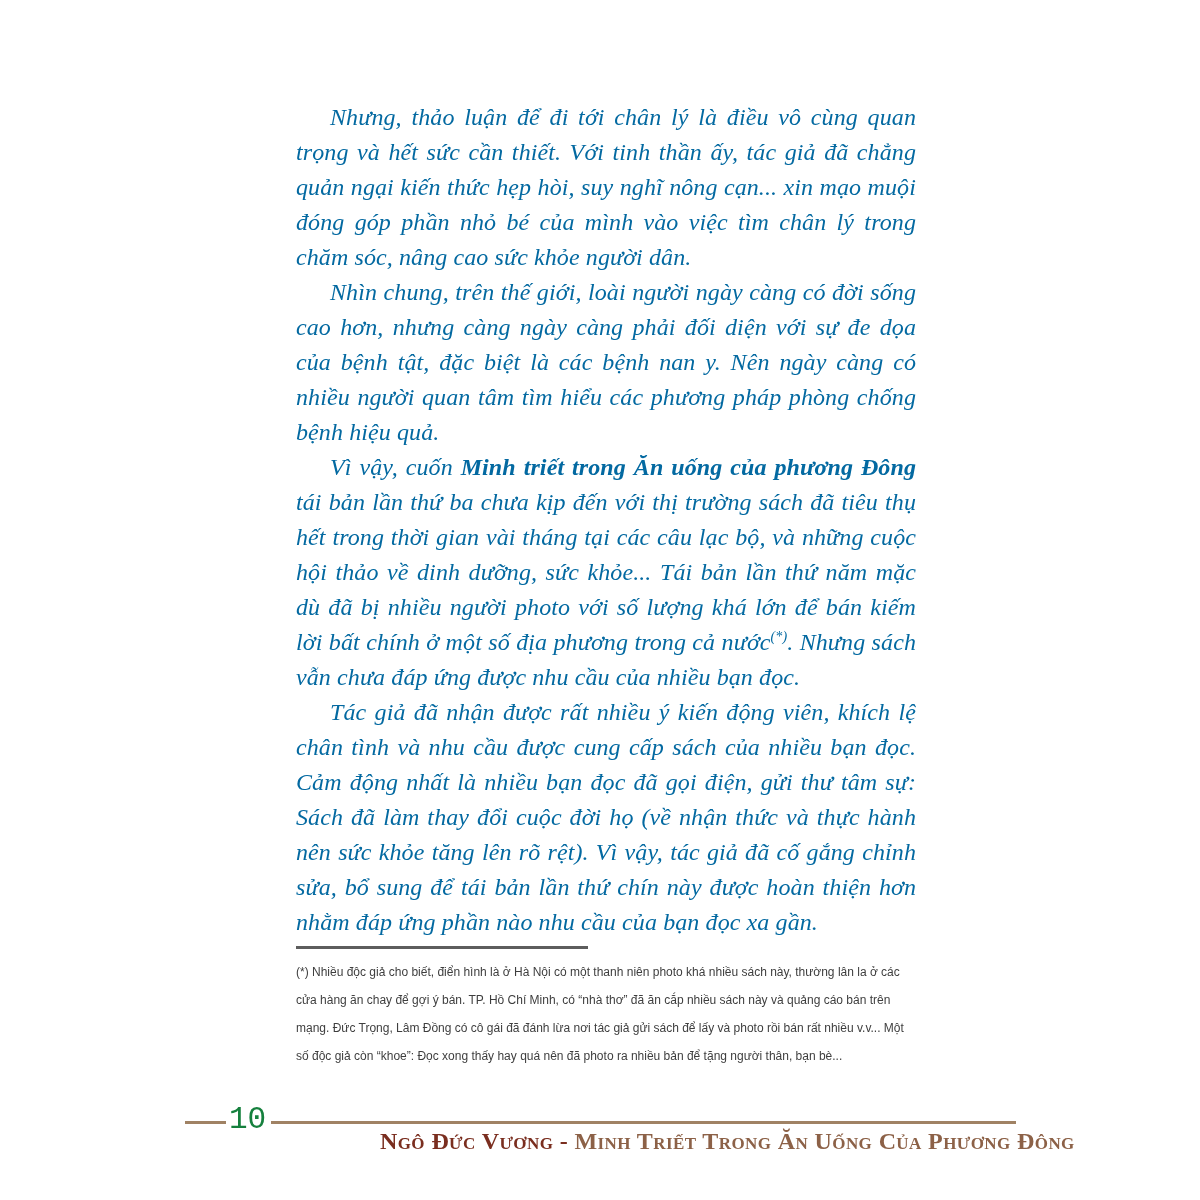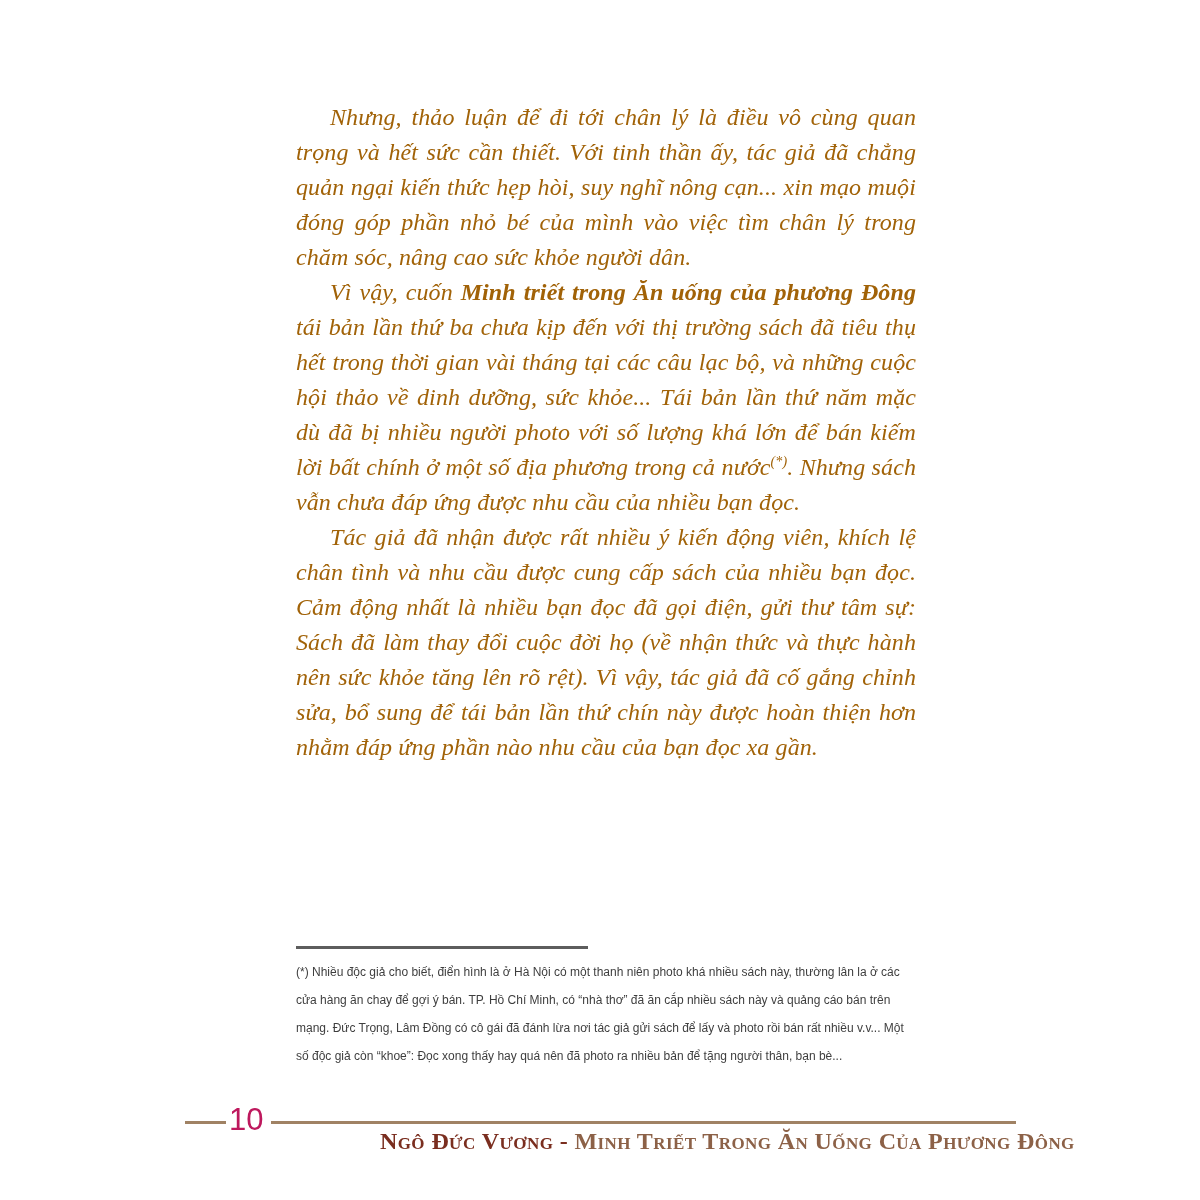--- a/index.html
+++ b/index.html
@@ -12,21 +12,21 @@
   .page {
     position: relative;
     width: 1200px; height: 1200px;
     background: #ffffff;
   }
   
   .text-block {
     position: absolute;
     left: 296px; top: 100px;
     width: 620px;
-    color: #a16207;
+    color: #0369a1;
   }
   .text-block p {
     margin: 0;
     font-family: "Liberation Serif", serif;
     font-style: italic;
     font-size: 24px;
     line-height: 35px;
     text-align: justify;
     text-indent: 34px;
     letter-spacing: 0.1px;
@@ -57,23 +57,23 @@
   
   .footer-dash {
     position: absolute;
     left: 185px; top: 1121px;
     width: 41px; height: 3px;
     background: #a08264;
   }
   .page-number {
     position: absolute;
     left: 229px; top: 1102px;
-    font-family: Liberation Sans, sans-serif;
+    font-family: Liberation Mono, monospace;
     font-size: 31px;
-    color: #be185d;
+    color: #15803d;
   }
   .footer-rule {
     position: absolute;
     left: 271px; top: 1121px;
     width: 745px; height: 3px;
     background: #a08264;
   }
   .running-title {
     position: absolute;
     left: 380px; top: 1128px;
@@ -89,20 +89,21 @@
   .running-title .sep    { color: #7a2e1f; font-weight: 700; }
   .running-title .book   { color: #8c6147; font-weight: 600; }
 </style>
 </head>
 <body>
 
 <div class="page">
 
   <main class="text-block">
     <p>Nhưng, thảo luận để đi tới chân lý là điều vô cùng quan trọng và hết sức cần thiết. Với tinh thần ấy, tác giả đã chẳng quản ngại kiến thức hẹp hòi, suy nghĩ nông cạn... xin mạo muội đóng góp phần nhỏ bé của mình vào việc tìm chân lý trong chăm sóc, nâng cao sức khỏe người dân.</p>
+    <p>Nhìn chung, trên thế giới, loài người ngày càng có đời sống cao hơn, nhưng càng ngày càng phải đối diện với sự đe dọa của bệnh tật, đặc biệt là các bệnh nan y. Nên ngày càng có nhiều người quan tâm tìm hiểu các phương pháp phòng chống bệnh hiệu quả.</p>
     <p><span>Vì vậy, cuốn </span><span class="book-title-inline">Minh triết trong Ăn uống của phương Đông</span><span> tái bản lần thứ ba chưa kịp đến với thị trường sách đã tiêu thụ hết trong thời gian vài tháng tại các câu lạc bộ, và những cuộc hội thảo về dinh dưỡng, sức khỏe... Tái bản lần thứ năm mặc dù đã bị nhiều người photo với số lượng khá lớn để bán kiếm lời bất chính ở một số địa phương trong cả nước</span><span class="fn-ref">(*)</span><span>. Nhưng sách vẫn chưa đáp ứng được nhu cầu của nhiều bạn đọc.</span></p>
     <p>Tác giả đã nhận được rất nhiều ý kiến động viên, khích lệ chân tình và nhu cầu được cung cấp sách của nhiều bạn đọc. Cảm động nhất là nhiều bạn đọc đã gọi điện, gửi thư tâm sự: Sách đã làm thay đổi cuộc đời họ (về nhận thức và thực hành nên sức khỏe tăng lên rõ rệt). Vì vậy, tác giả đã cố gắng chỉnh sửa, bổ sung để tái bản lần thứ chín này được hoàn thiện hơn nhằm đáp ứng phần nào nhu cầu của bạn đọc xa gần.</p>
   </main>
 
   <div class="footnote-rule"></div>
 
   <div class="footnote">(*) Nhiều độc giả cho biết, điển hình là ở Hà Nội có một thanh niên photo khá nhiều sách này, thường lân la ở các cửa hàng ăn chay để gợi ý bán. TP. Hồ Chí Minh, có “nhà thơ” đã ăn cắp nhiều sách này và quảng cáo bán trên mạng. Đức Trọng, Lâm Đồng có cô gái đã đánh lừa nơi tác giả gửi sách để lấy và photo rồi bán rất nhiều v.v... Một số độc giả còn “khoe”: Đọc xong thấy hay quá nên đã photo ra nhiều bản để tặng người thân, bạn bè...</div>
 
   <div>
     <span class="footer-dash"></span>

